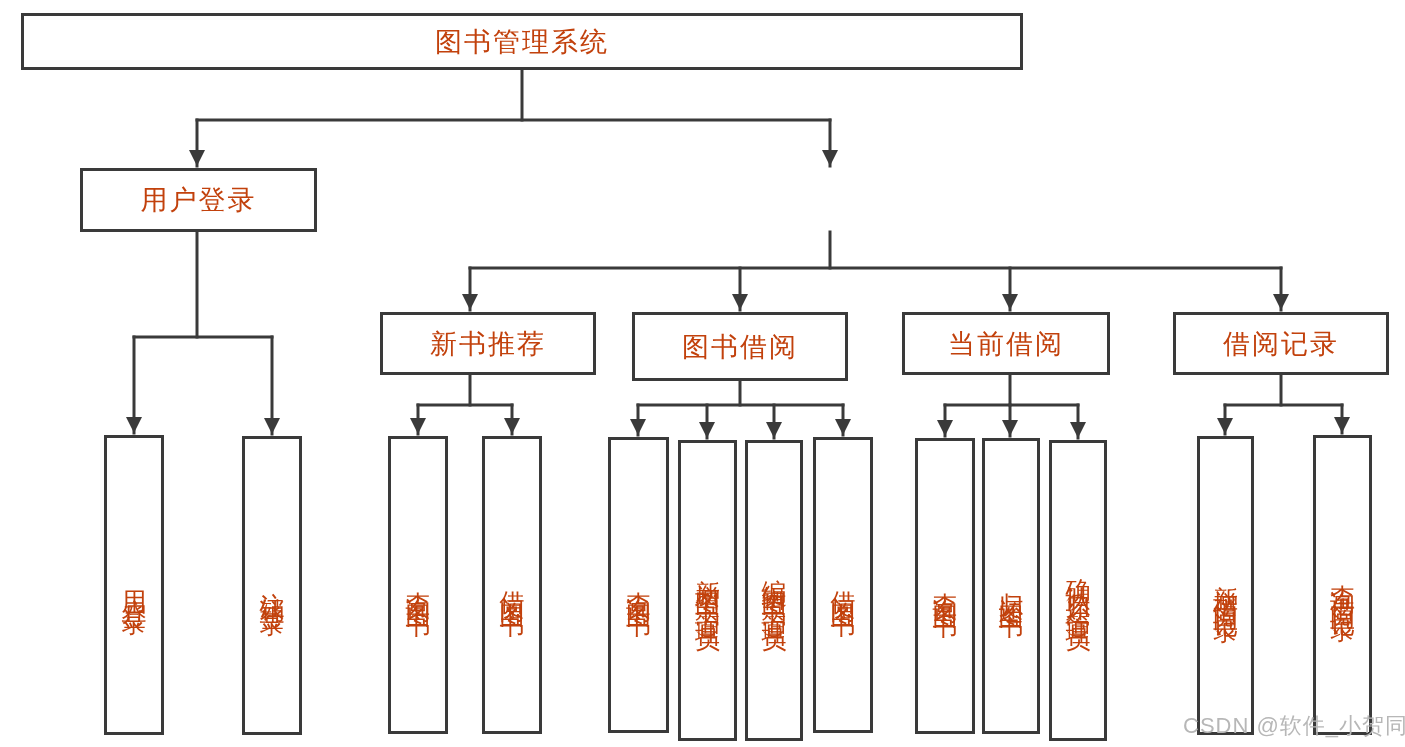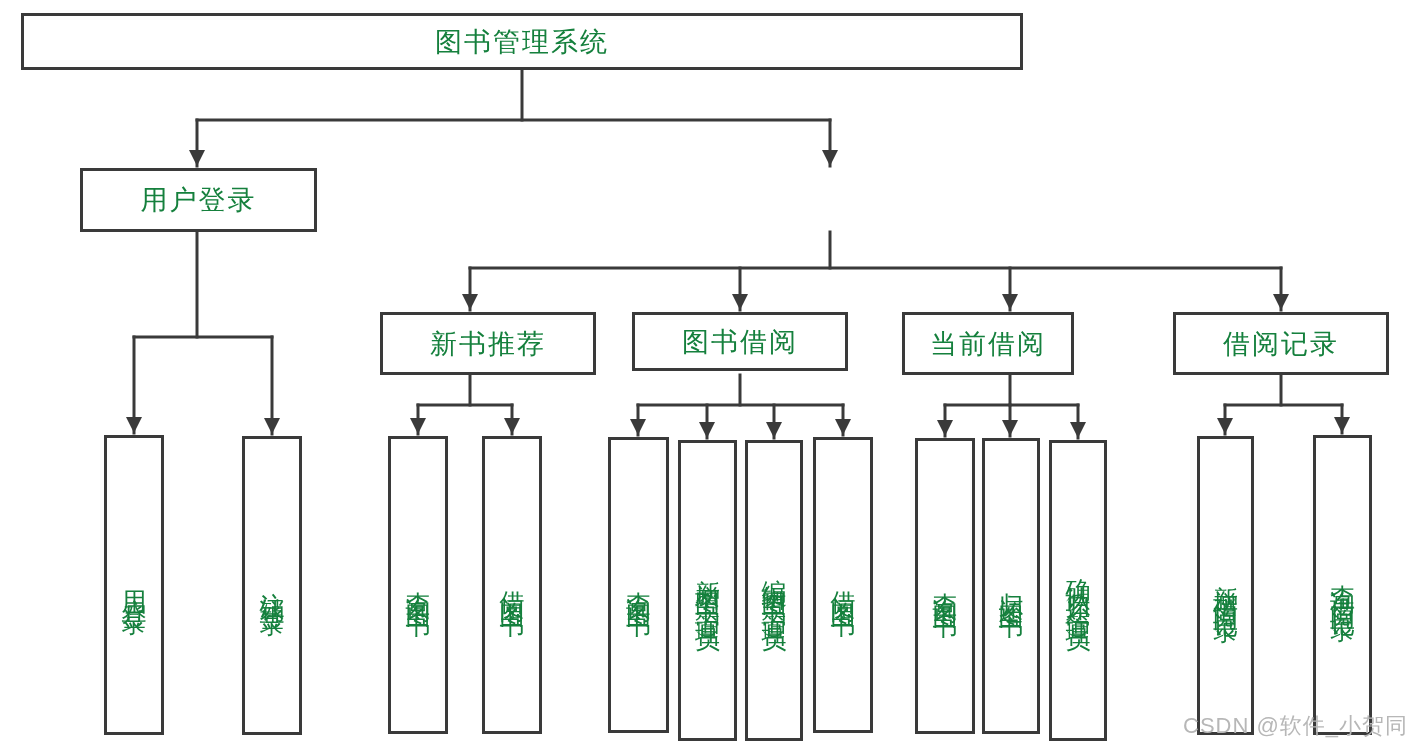--- a/index.html
+++ b/index.html
@@ -3,21 +3,21 @@
 <meta charset="utf-8">
 <style>
   html,body{margin:0;padding:0;background:#fff;}
   .stage{
     position:relative;width:1405px;height:747px;background:#ffffff;overflow:hidden;
     font-family:"Liberation Sans","DejaVu Sans",sans-serif;
   }
   .wires{position:absolute;left:0;top:0;pointer-events:none;}
   .node{
     position:absolute;box-sizing:border-box;background:#ffffff;
-    border:3px solid #3a3a3a;color:#15803d;
+    border:3px solid #3a3a3a;color:#c2410c;
     display:flex;align-items:center;justify-content:center;
   }
   .hbox{font-size:27px;letter-spacing:2px;}
   .vbox{font-size:25px;}
   .vbox .vtext{
     writing-mode:vertical-rl;text-orientation:mixed;
     letter-spacing:0.28em;line-height:1;white-space:nowrap;
   }
   .watermark{
     position:absolute;left:1183px;top:711px;z-index:6;
@@ -77,22 +77,22 @@
       <line x1="1225" y1="405" x2="1225" y2="434" marker-end="url(#arw)"></line>
       <line x1="1342" y1="405" x2="1342" y2="433" marker-end="url(#arw)"></line>
     </g>
   </svg>
 
   <div class="node hbox" style="left:21px;top:13px;width:1002px;height:57px;">图书管理系统</div>
 
   <div class="node hbox" style="left:80px;top:168px;width:237px;height:64px;">用户登录</div>
 
   <div class="node hbox" style="left:380px;top:312px;width:216px;height:63px;">新书推荐</div>
-  <div class="node hbox" style="left:632px;top:312px;width:216px;height:59px;">图书借阅</div>
-  <div class="node hbox" style="left:902px;top:312px;width:172px;height:63px;">当前借阅</div>
+  <div class="node hbox" style="left:632px;top:312px;width:216px;height:69px;">图书借阅</div>
+  <div class="node hbox" style="left:902px;top:312px;width:208px;height:63px;">当前借阅</div>
   <div class="node hbox" style="left:1173px;top:312px;width:216px;height:63px;">借阅记录</div>
 
   <div class="node vbox" style="left:104px;top:435px;width:60px;height:300px;">
     <span class="vtext">用户登录</span>
   </div>
   <div class="node vbox" style="left:242px;top:436px;width:60px;height:299px;">
     <span class="vtext">注销登录</span>
   </div>
 
   <div class="node vbox" style="left:388px;top:436px;width:60px;height:298px;">

